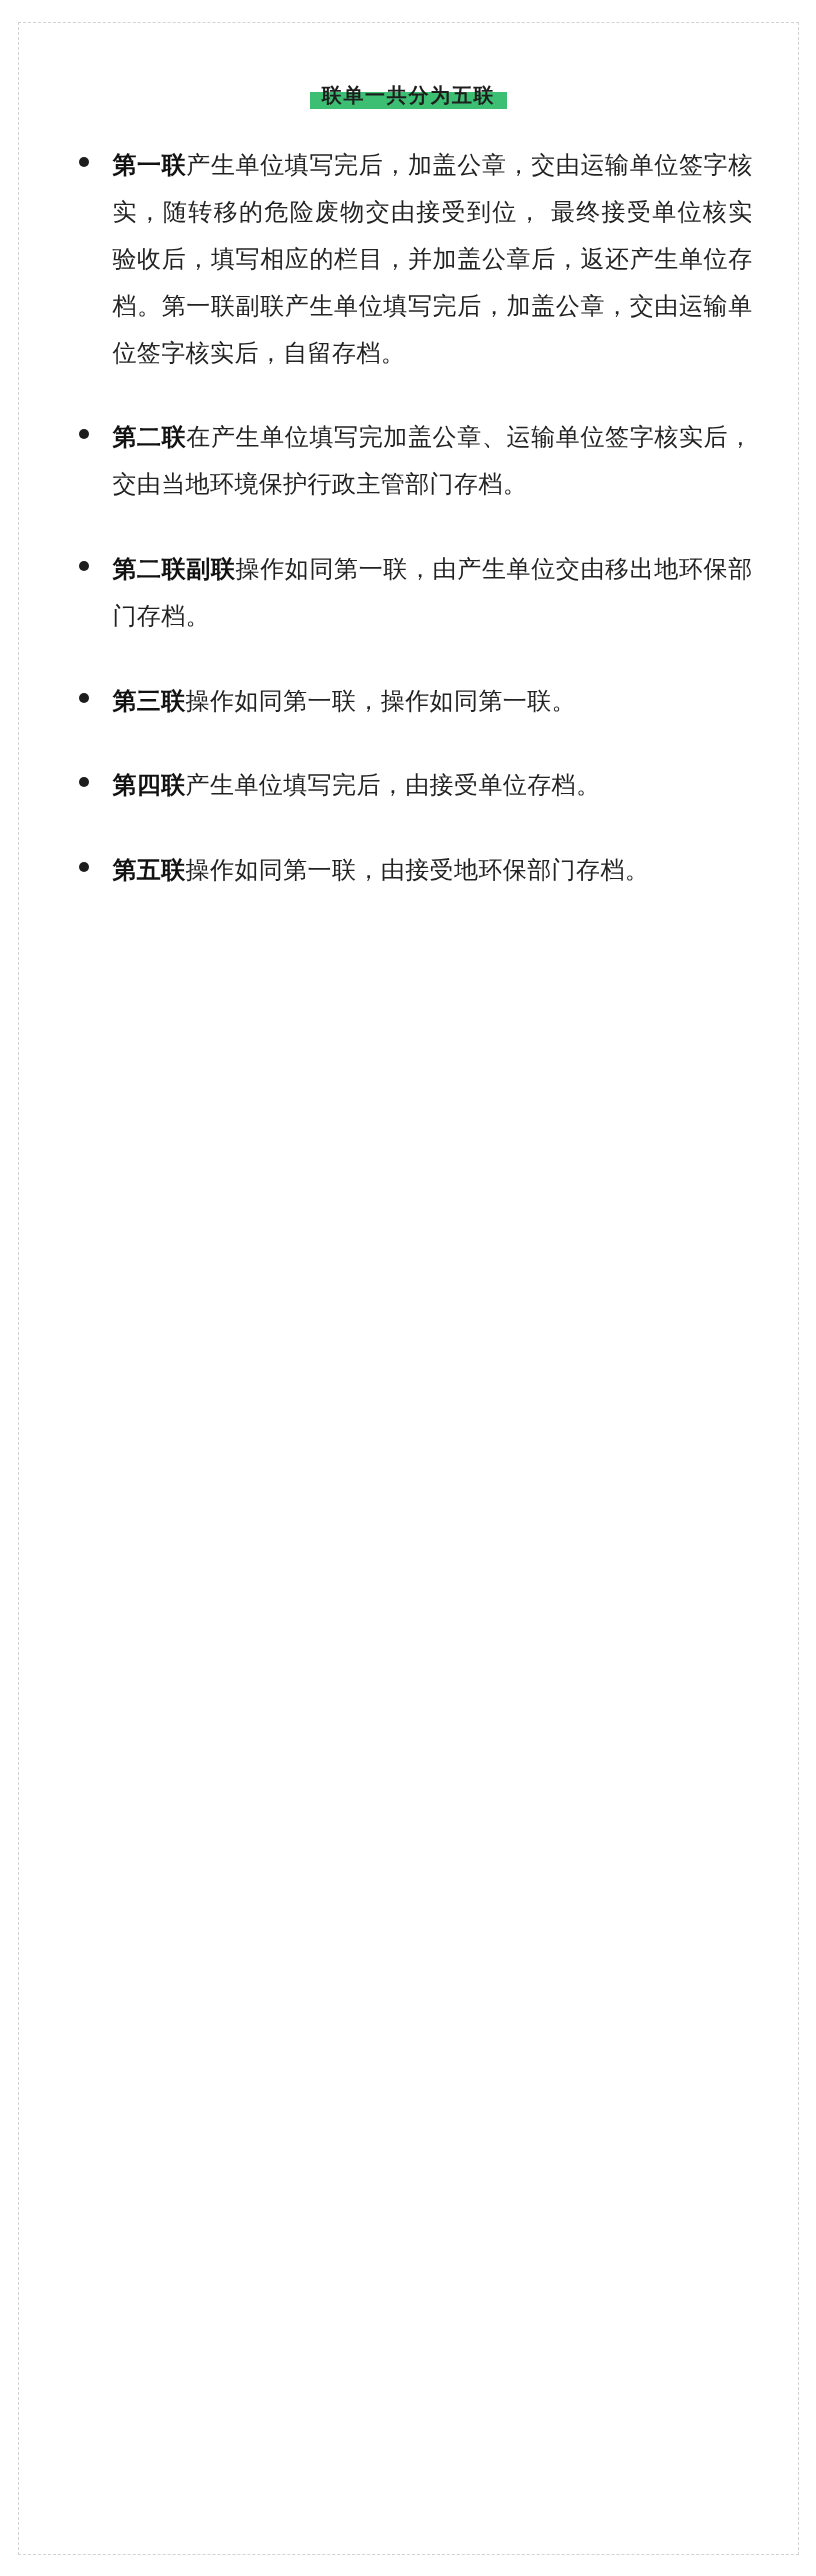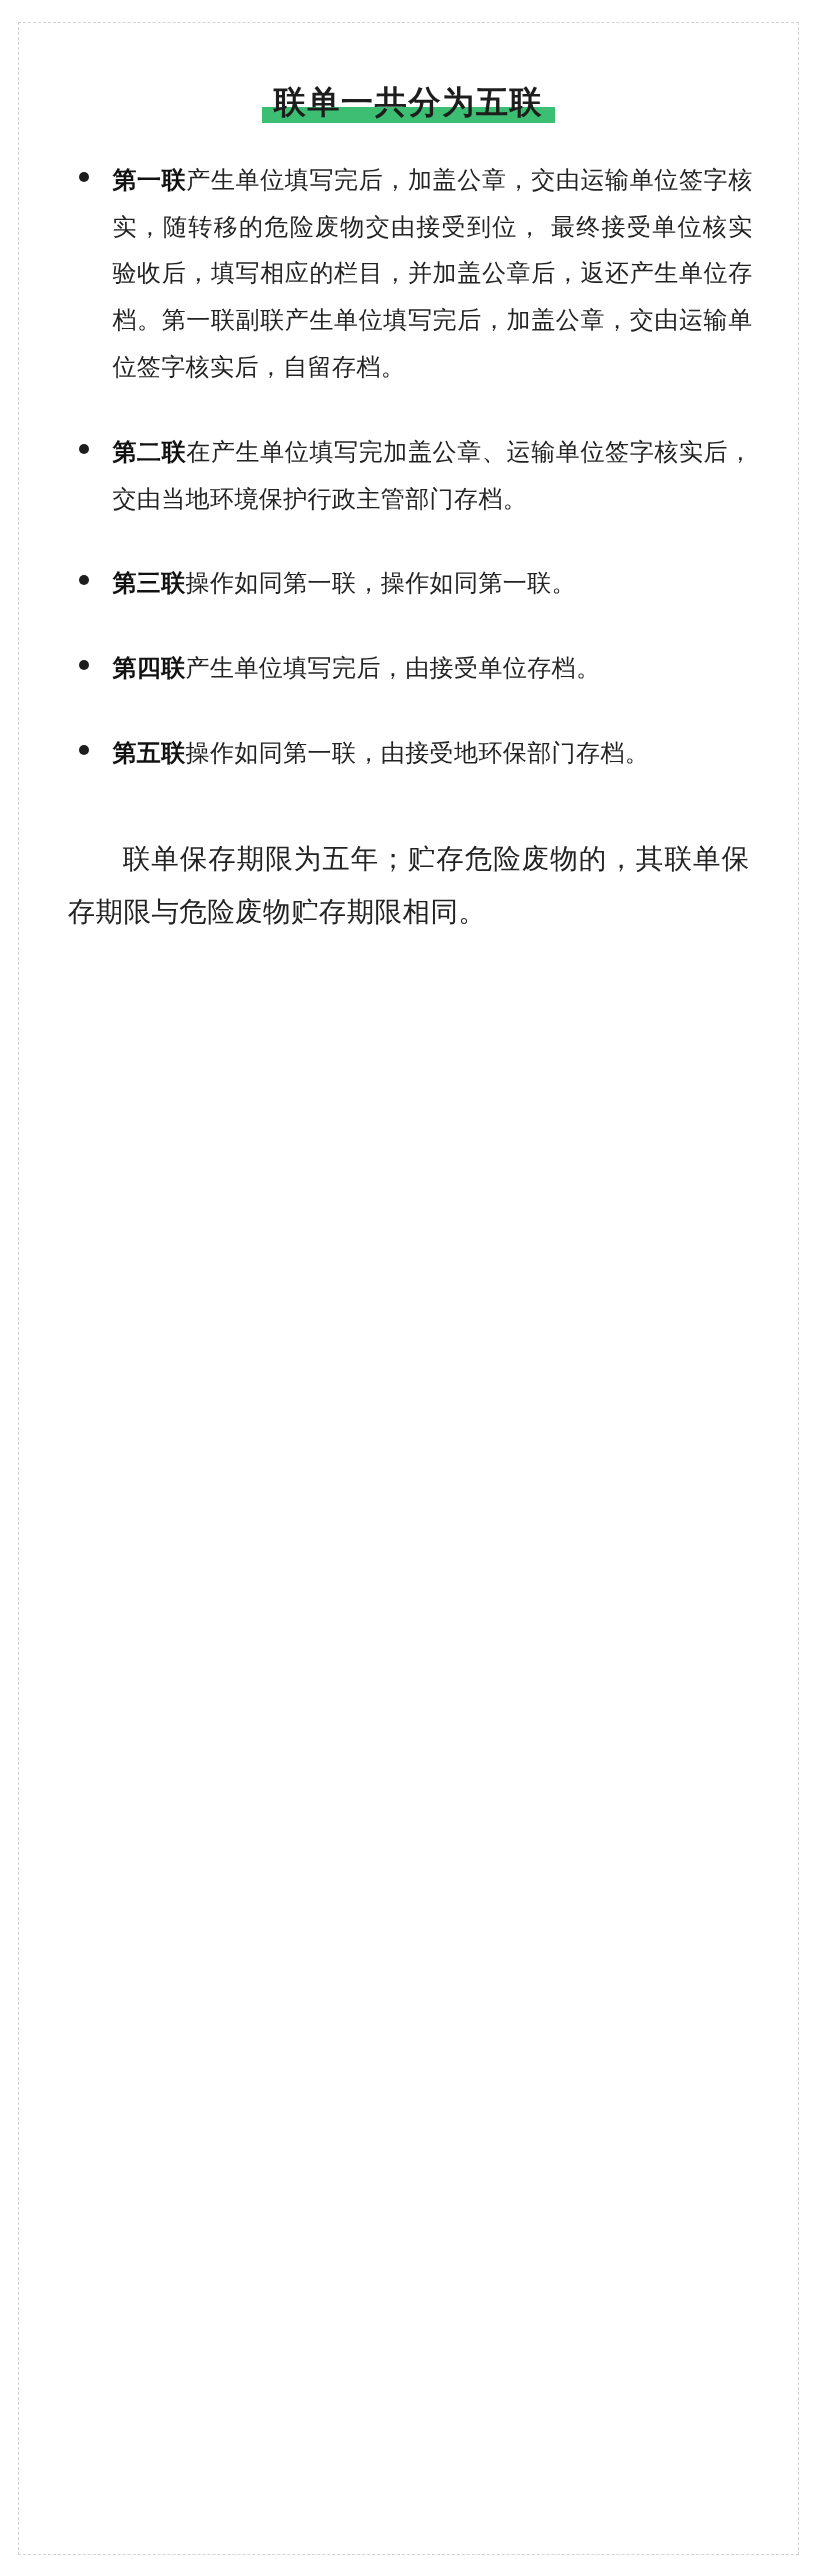--- a/index.html
+++ b/index.html
@@ -29,21 +29,21 @@
     background: #ffffff;
     padding: 37px 45px 50px 45px;
   }
   .title-wrap {
     text-align: center;
     margin: 23.4px 0 35px 0;
   }
   .title {
     display: inline-block;
     position: relative;
-    font-size: 32px;
+    font-size: 20px;
     font-weight: bold;
     color: #1d1d1d;
     letter-spacing: 1.7px;
     padding: 0 11.7px;
     line-height: 1.2;
   }
   .title .hl {
     position: absolute;
     left: 0;
     right: 0;
@@ -117,29 +117,32 @@
       <li>
         <span class="bullet"></span>
         <p class="para"><b>第一联</b><span>产生单位填写完后，加盖公章，交由运输单位签字核实，随转移的危险废物交由接受到位， 最终接受单位核实验收后，填写相应的栏目，并加盖公章后，返还产生单位存档。第一联副联产生单位填写完后，加盖公章，交由运输单位签字核实后，自留存档。</span></p>
       </li>
       <li>
         <span class="bullet"></span>
         <p class="para"><b>第二联</b><span>在产生单位填写完加盖公章、运输单位签字核实后，交由当地环境保护行政主管部门存档。</span></p>
       </li>
       <li>
         <span class="bullet"></span>
+        <p class="para"><b>第二联副联</b><span>操作如同第一联，由产生单位交由移出地环保部门存档。</span></p>
+      </li>
+      <li>
+        <span class="bullet"></span>
         <p class="para"><b>第三联</b><span>操作如同第一联，操作如同第一联。</span></p>
       </li>
       <li>
         <span class="bullet"></span>
         <p class="para"><b>第四联</b><span>产生单位填写完后，由接受单位存档。</span></p>
       </li>
       <li>
         <span class="bullet"></span>
         <p class="para"><b>第五联</b><span>操作如同第一联，由接受地环保部门存档。</span></p>
       </li>
     </ul>
 
-    <p class="footer-para">联单保存期限为五年；贮存危险废物的，其联单保存期限与危险废物贮存期限相同。</p>
 
   </div>
 </div>
 
 
 </body></html>

